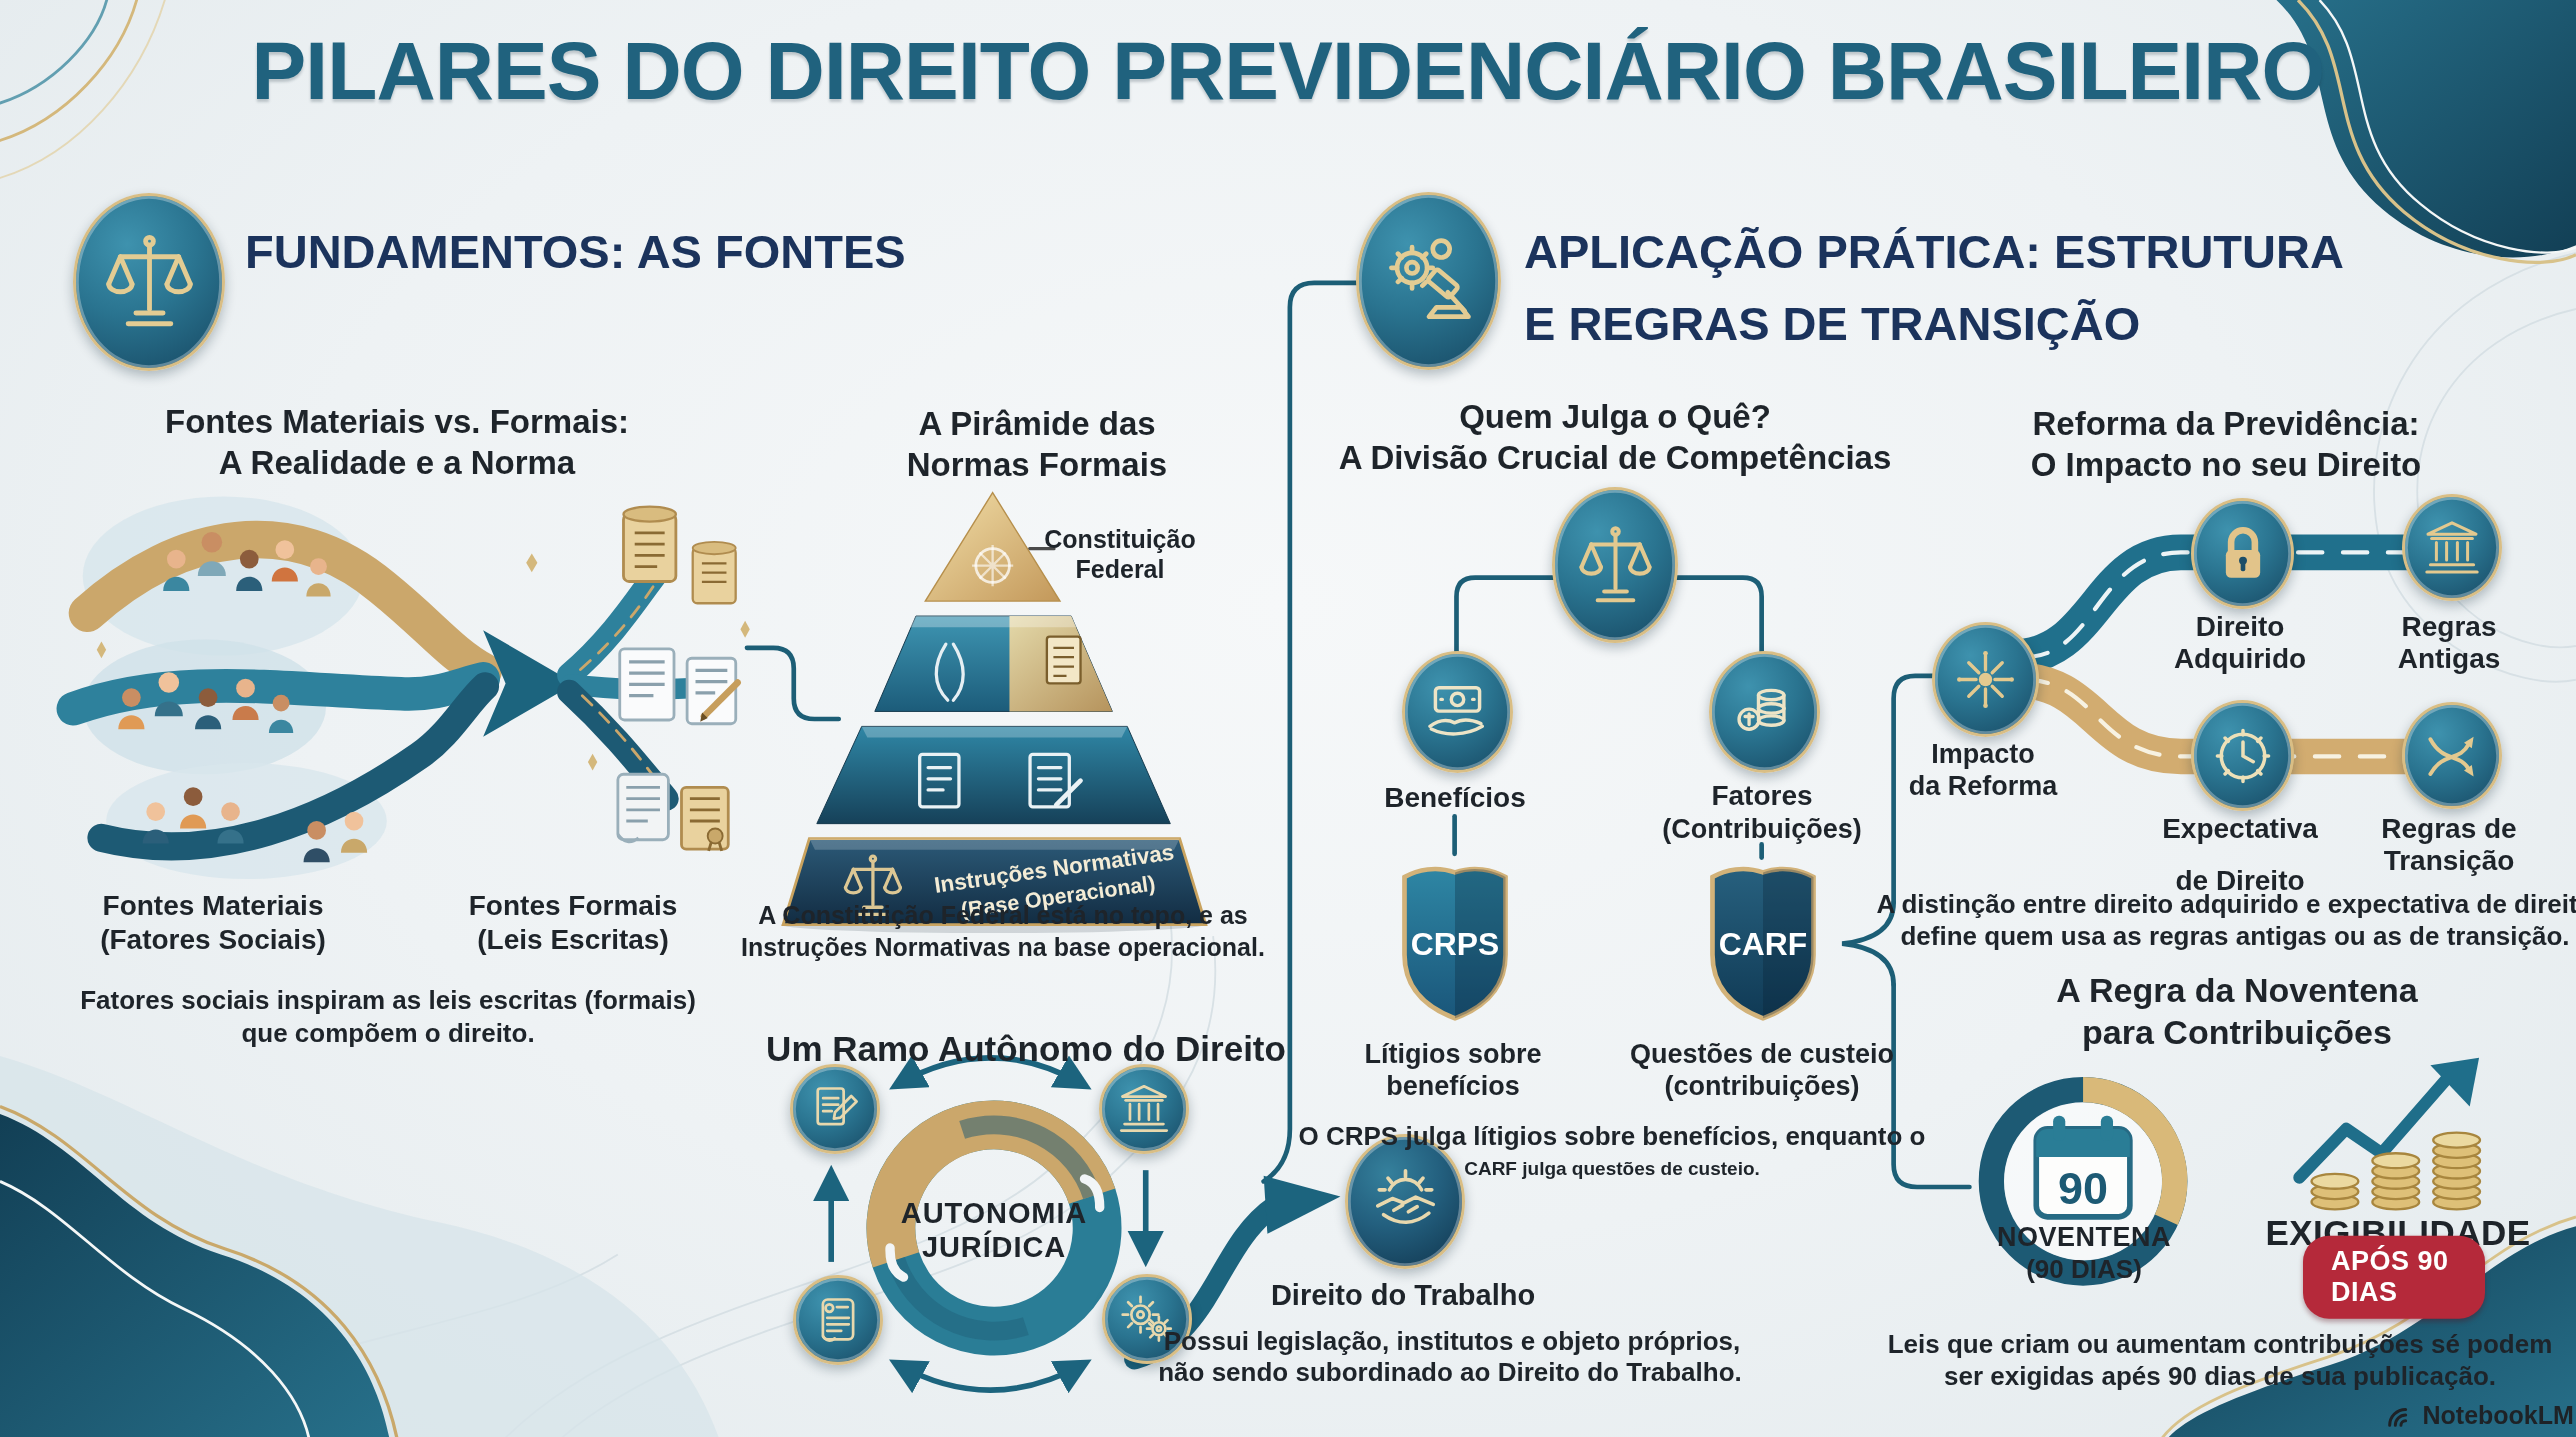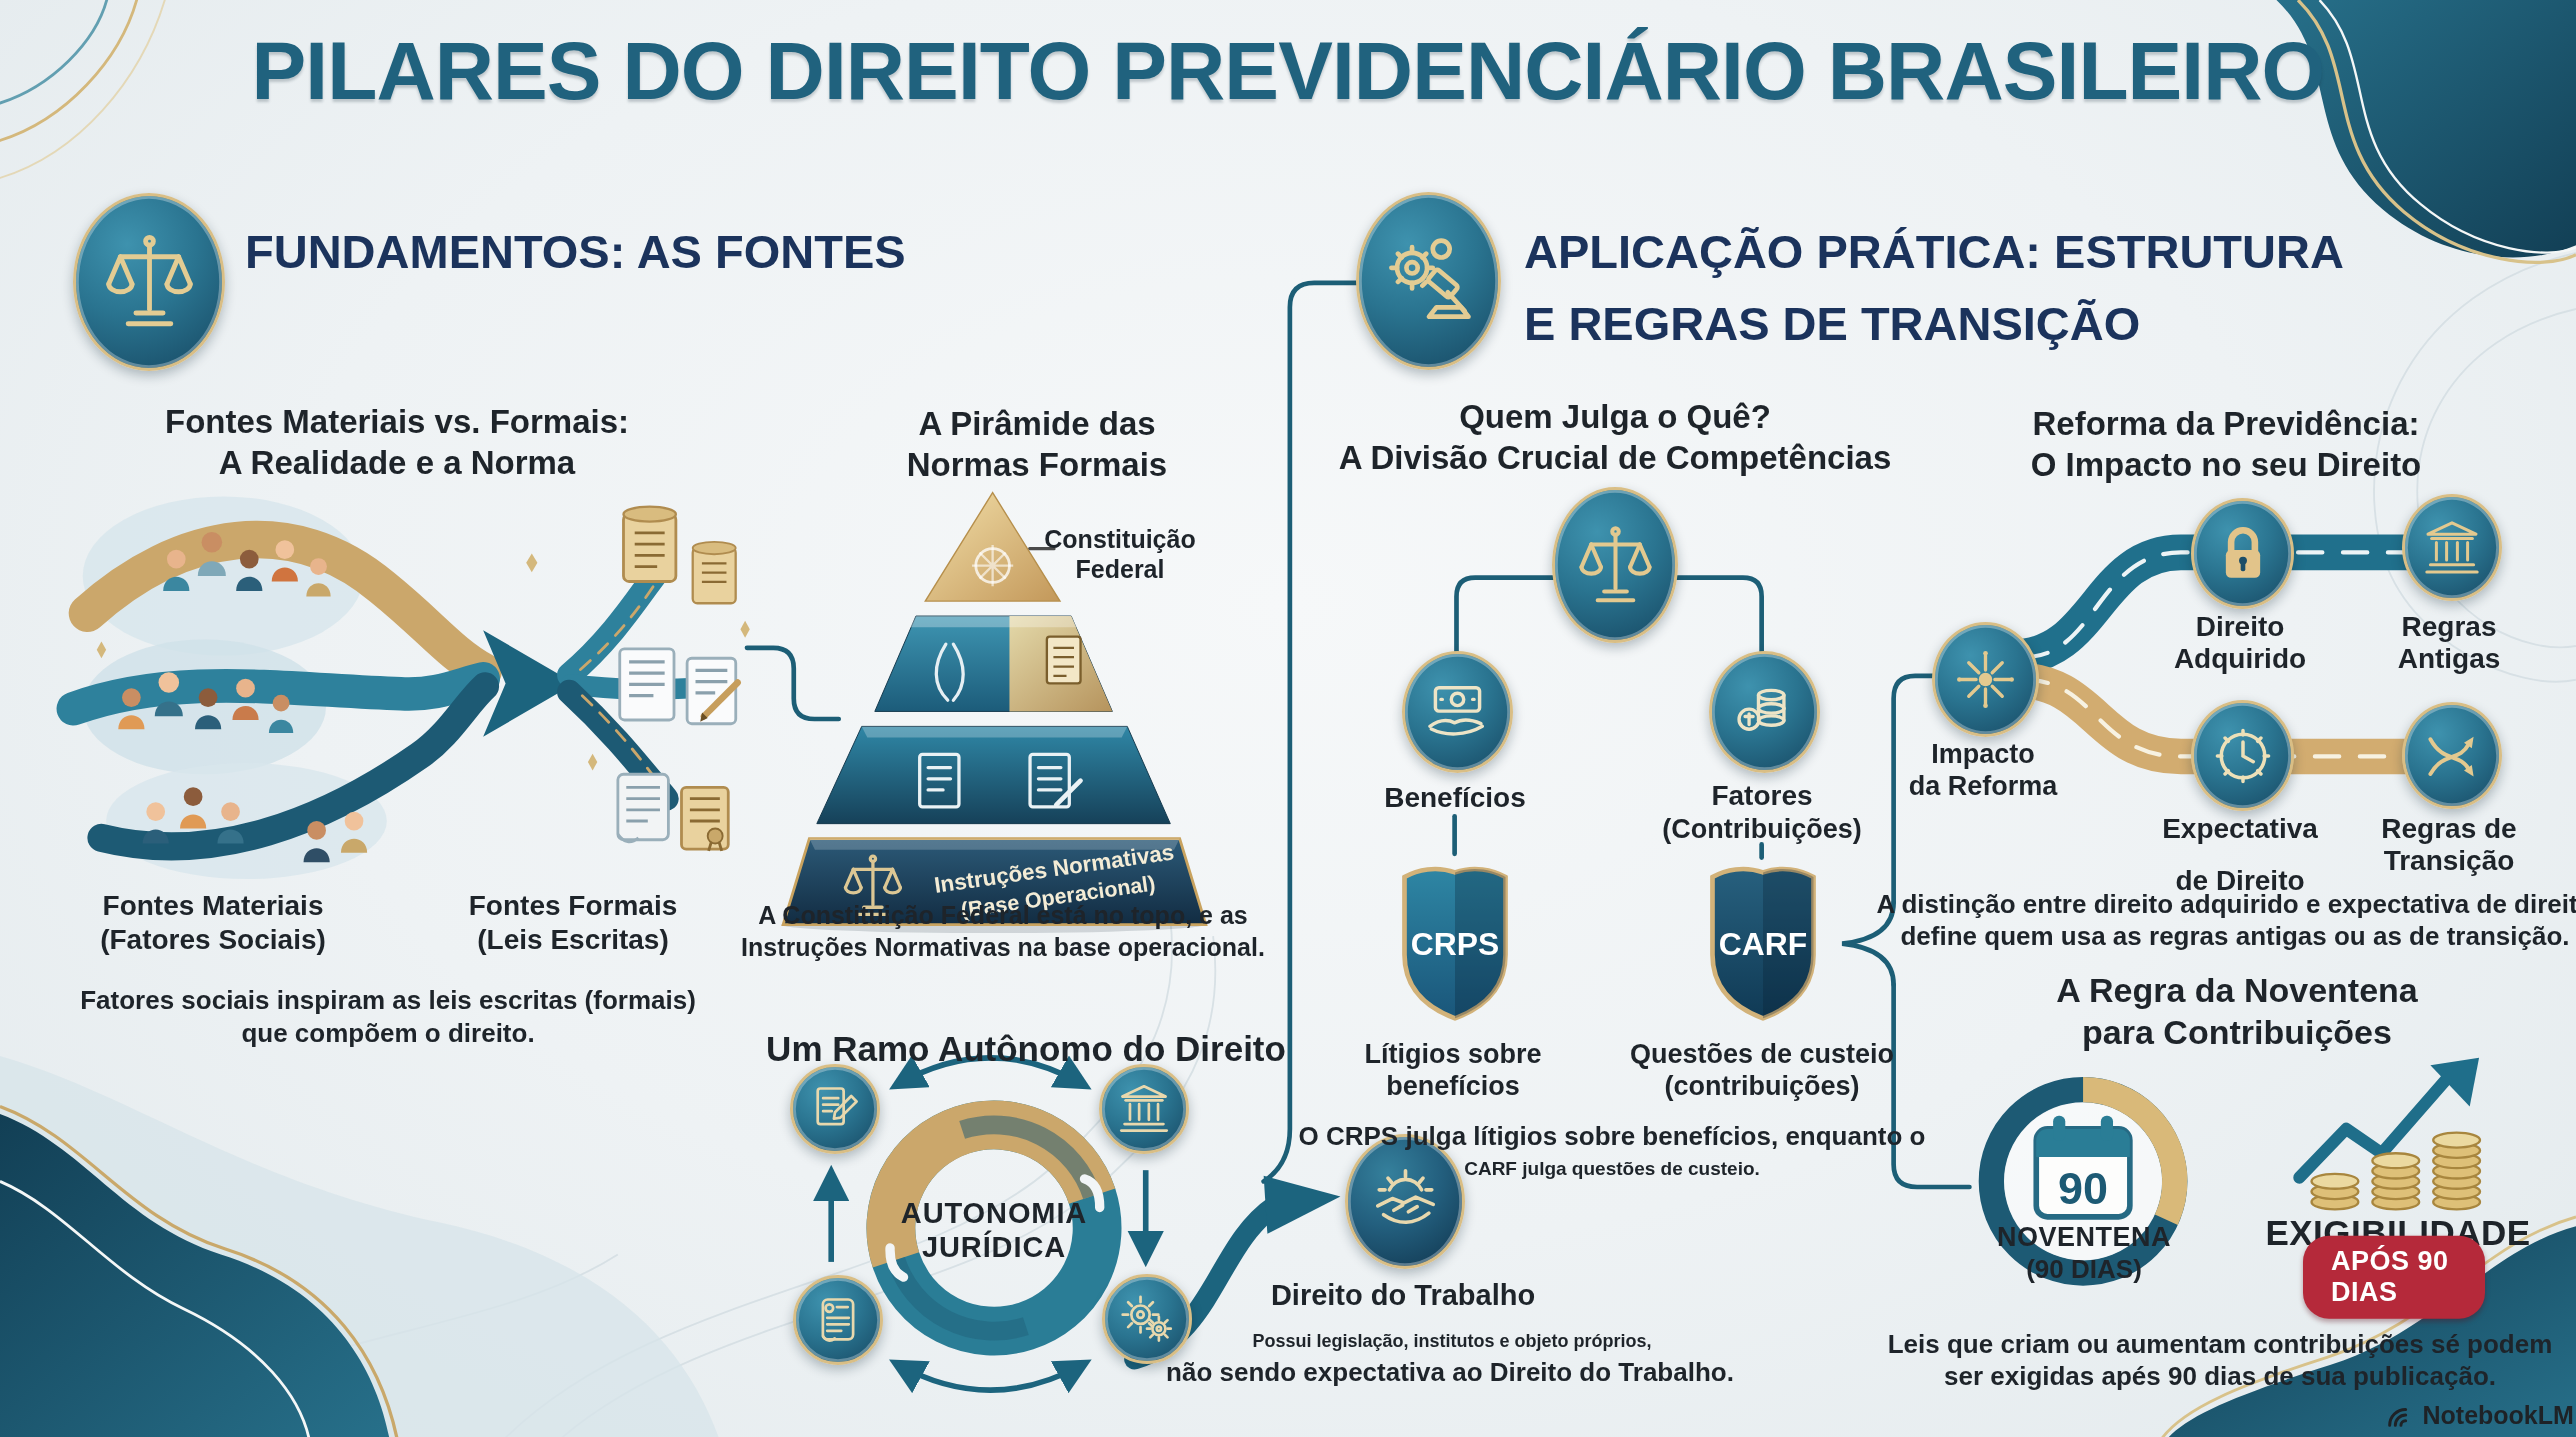--- a/index.html
+++ b/index.html
@@ -460,22 +460,22 @@
         <use href="#sym-gears"></use>
       </svg>
 </div>
 
 <div class="node" style="left:1345px;top:1134px;width:114px;height:129px;border-radius:50%;background:radial-gradient(circle at 35% 28%, #35809C 0%, #235F7E 45%, #10344C 100%);">
   <svg width="73" height="73" viewBox="0 0 100 100" style="color:#E8D8AD">
         <use href="#sym-handshake-gear"></use>
       </svg>
 </div>
 <div class="t blk" style="left:1403px;top:1295px;font-size:29px;">Direito do Trabalho</div>
-<div class="t blk" style="left:1452px;top:1341px;font-size:18px;">Possui legislação, institutos e objeto próprios,</div>
-<div class="t blk" style="left:1450px;top:1372px;font-size:26px;">não sendo expectativa ao Direito do Trabalho.</div>
+<div class="t blk" style="left:1452px;top:1341px;font-size:26px;">Possui legislação, institutos e objeto próprios,</div>
+<div class="t blk" style="left:1450px;top:1372px;font-size:26px;">não sendo subordinado ao Direito do Trabalho.</div>
 
 <div class="t blk" style="left:1615px;top:416px;font-size:33px;">Quem Julga o Quê?</div>
 <div class="t blk" style="left:1615px;top:457px;font-size:33px;">A Divisão Crucial de Competências</div>
 
 <div class="node" style="left:1552px;top:487px;width:120px;height:150px;">
   <svg width="81" height="97" viewBox="0 0 100 100" style="color:#E3C98F">
         <use href="#sym-scales"></use>
       </svg>
 </div>
 <div class="node" style="left:1402px;top:651px;width:105px;height:116px;">

